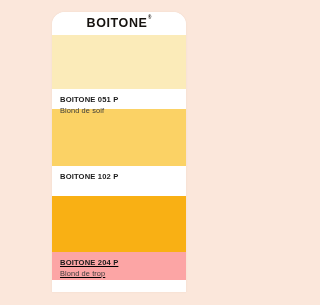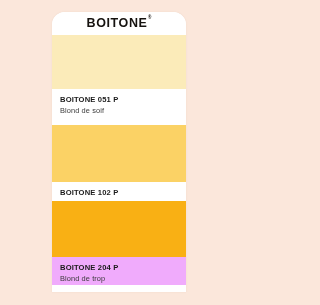--- a/index.html
+++ b/index.html
@@ -65,22 +65,22 @@
   }
   .swatch-1 { height: 54px; }
   .swatch-2 { height: 57px; }
   .swatch-3 { height: 56px; }
 
   .label-block {
     background: #ffffff;
     padding: 6px 8px 7px 8px;
     box-sizing: border-box;
   }
-  .label-1 { height: 36px; }
-  .label-2 { height: 19px; }
+  .label-1 { height: 20px; }
+  .label-2 { height: 30px; }
   .label-3 { height: 28px; }
 
   .label-code {
     font-size: 7.6px;
     font-weight: 700;
     color: #1a1a1a;
     letter-spacing: 0.15px;
     line-height: 10px;
     white-space: nowrap;
   }
@@ -113,19 +113,19 @@
     </div>
 
     <div class="swatch swatch-2" style="background: rgb(251, 210, 101);"></div>
 
     <div class="label-block label-2" style="background: rgb(255, 255, 255);">
       <div class="label-code">BOITONE 102 P</div>
     </div>
 
     <div class="swatch swatch-3" style="background: rgb(249, 176, 20);"></div>
 
-    <div class="label-block label-3" style="background: #f0abfc;">
+    <div class="label-block label-3" style="background: #fca5a5; text-decoration: underline;">
       <div class="label-code">BOITONE 204 P</div>
       <div class="label-name">Blond de trop</div>
     </div>
 
   </div>
 </div>
 
 </body></html>

